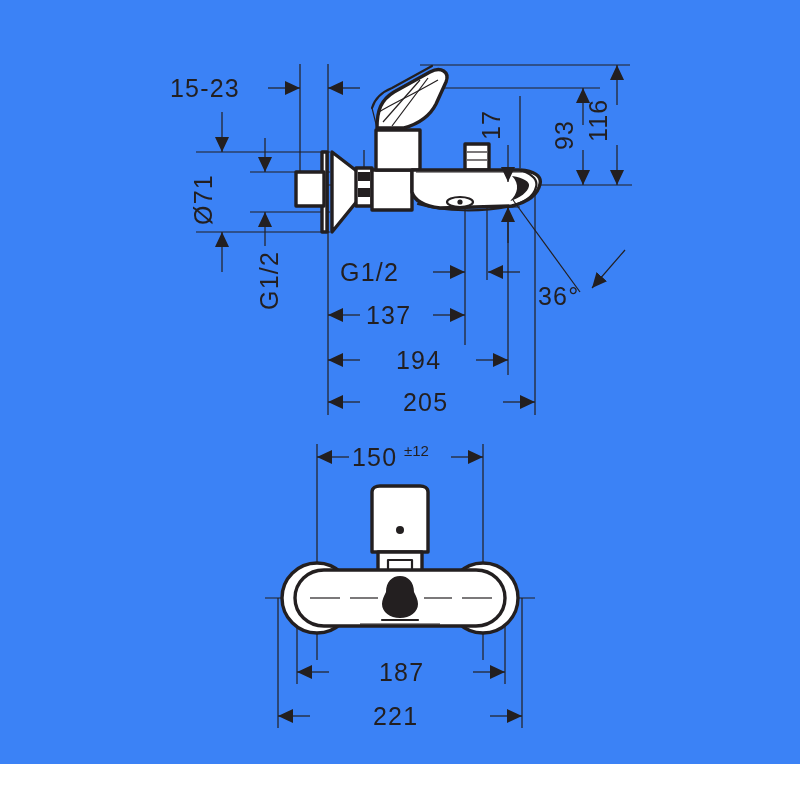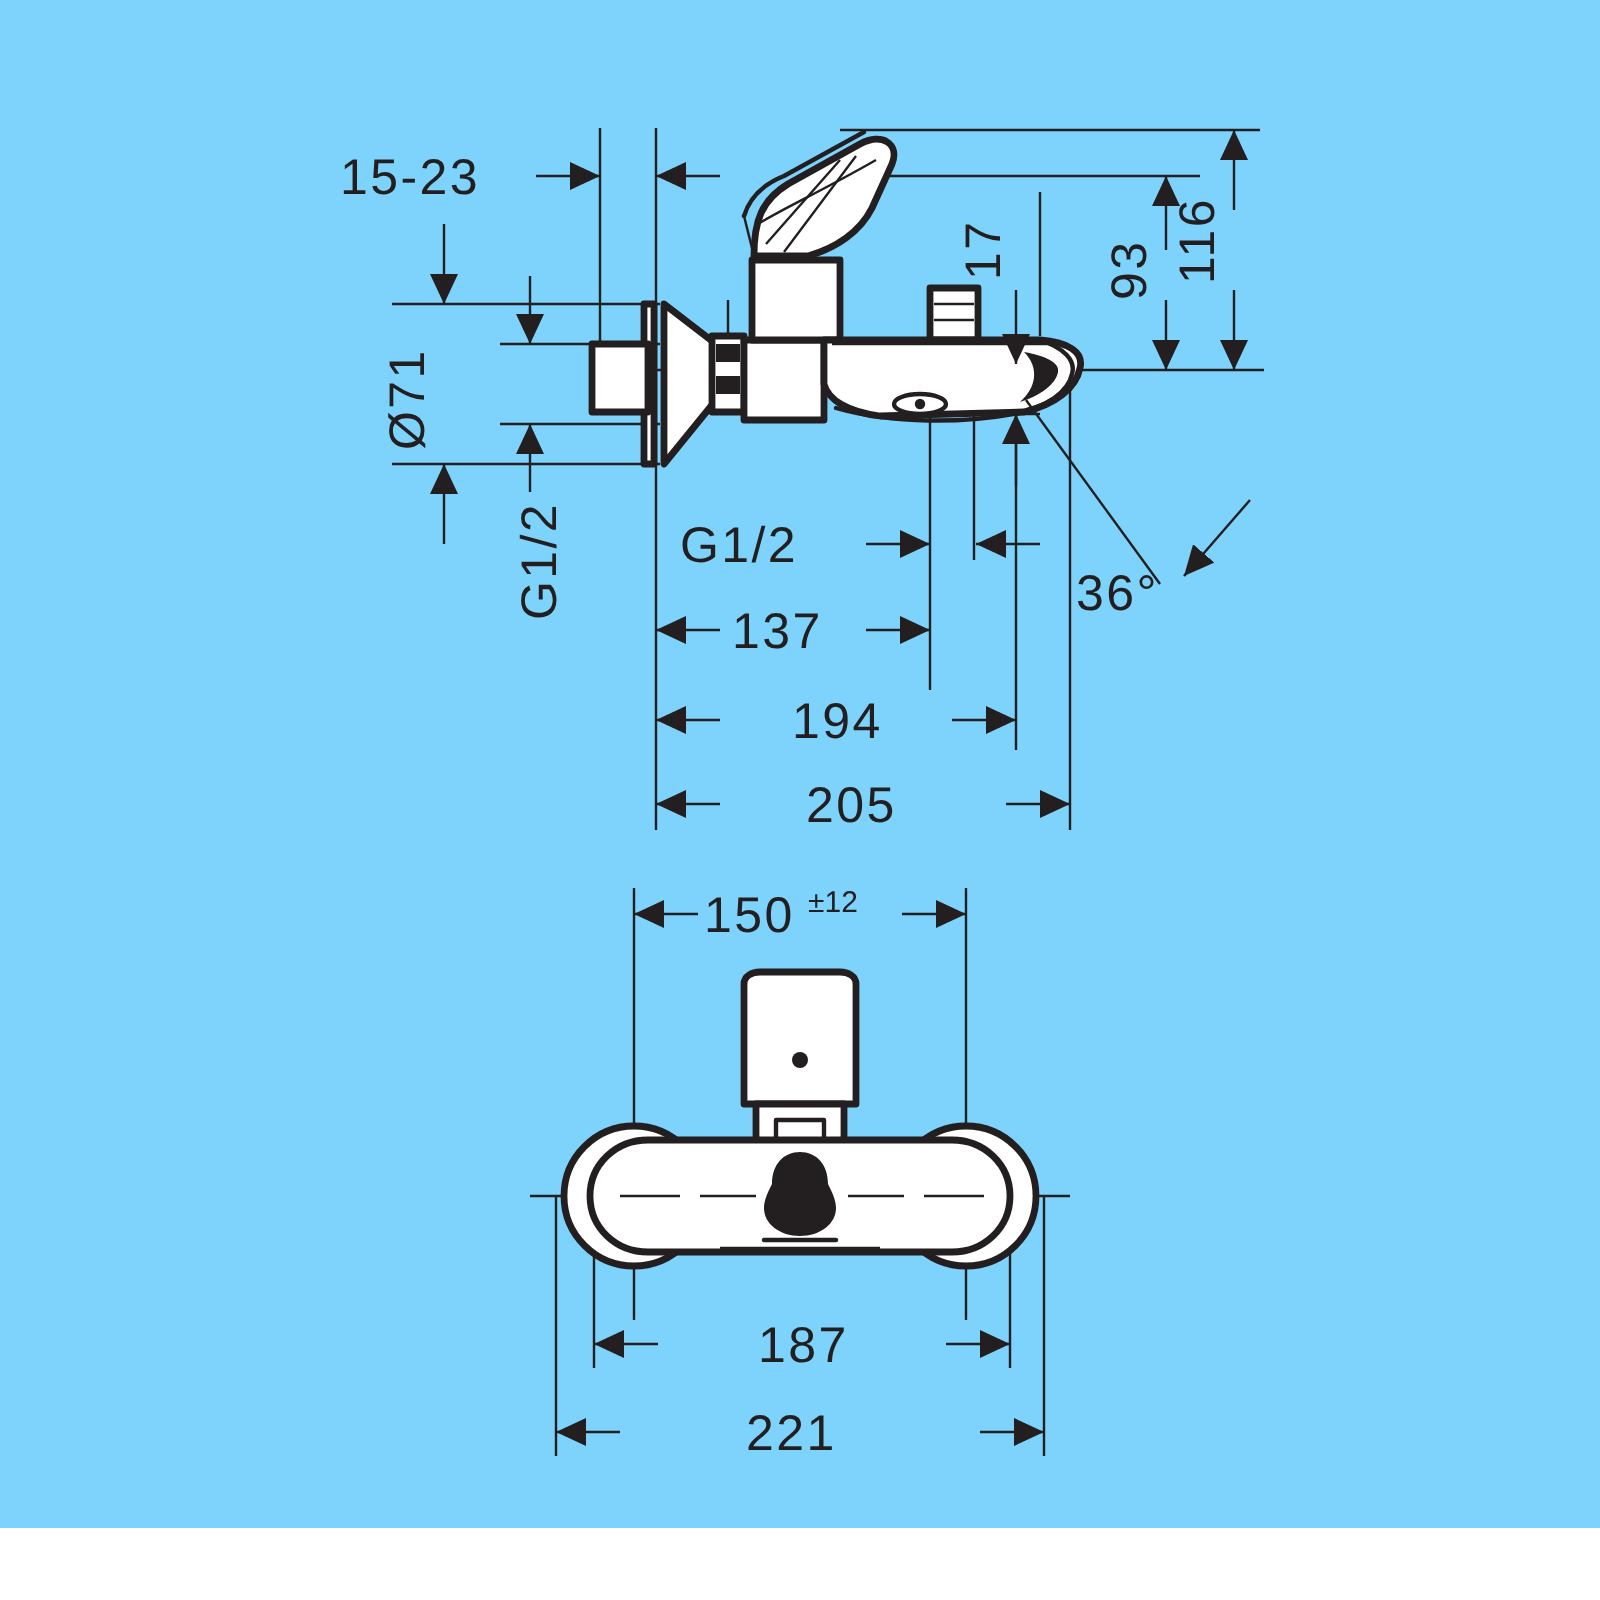--- a/index.html
+++ b/index.html
@@ -10,21 +10,21 @@
   body {
     width: 800px;
     height: 800px;
     font-family: "Liberation Sans", sans-serif;
     overflow: hidden;
   }
   #sheet {
     position: relative;
     width: 800px;
     height: 764px;
-    background: #7dd3fc;
+    background: #3b82f6;
   }
   svg#drawing {
     position: absolute;
     top: 0;
     left: 0;
     width: 800px;
     height: 800px;
   }
   .dimtext {
     font-family: "Liberation Sans", sans-serif;

